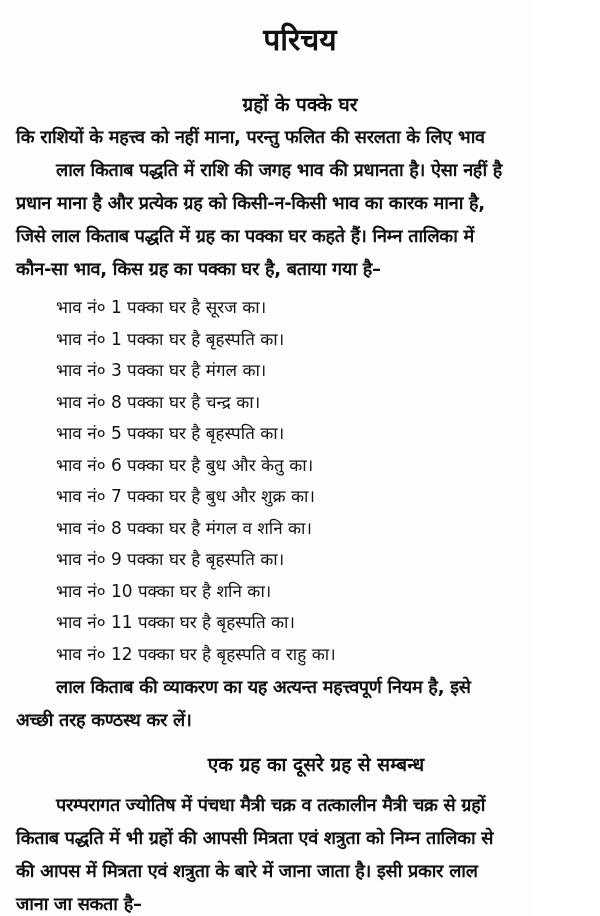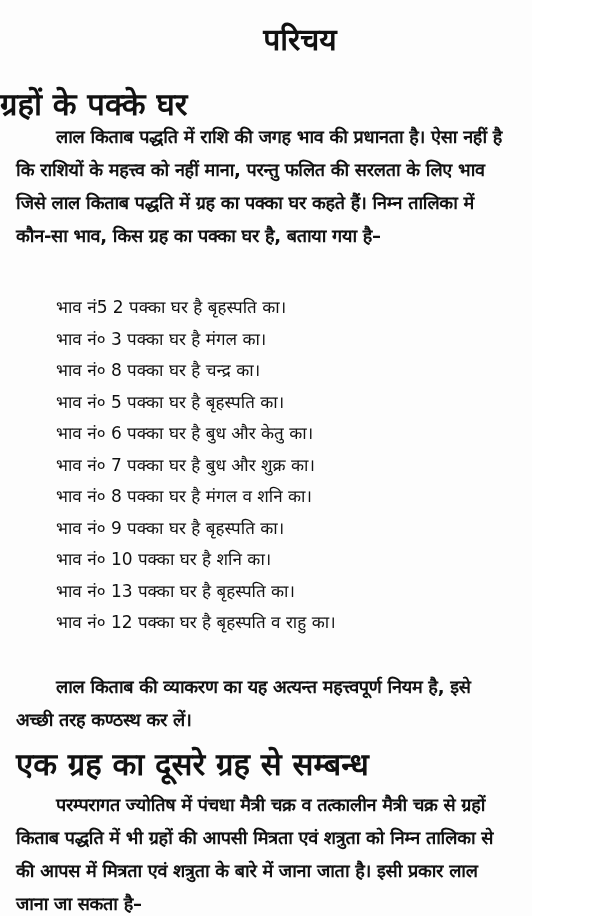--- a/index.html
+++ b/index.html
@@ -7,22 +7,22 @@
     width: 600px; height: 916px; overflow: hidden;
     font-family: "DejaVu Sans", sans-serif;
     color: #111111;
   }
   .page { position: relative; width: 532px; height: 916px; background: #fdfdfd; }
   .title {
     position: absolute; left: 0; top: 20px; width: 600px;
     text-align: center; font-size: 30px; font-weight: bold; line-height: 40px;
   }
   .h2 {
-    position: absolute; left: 0; width: 600px; text-align: left;
-    font-size: 31px; font-weight: bold; line-height: 32px;
+    position: absolute; left: 0; width: 600px; text-align: center;
+    font-size: 19px; font-weight: bold; line-height: 32px;
   }
   .para {
     position: absolute; left: 16px; width: 572px;
     font-size: 18px; font-weight: bold; line-height: 33px;
     text-align: justify; letter-spacing: -0.3px;
   }
   .para .line { display: block; white-space: nowrap; }
   .para .line.indent { padding-left: 40px; }
   .list {
     position: absolute; left: 56px; top: 292px; width: 520px;
@@ -33,37 +33,39 @@
 </head>
 <body>
 
 <div class="page">
 
   <div class="title">परिचय</div>
 
   <div class="h2" style="top:88px;">ग्रहों के पक्के घर</div>
 
   <div class="para" style="top:120px;">
+    <span class="line">कि राशियों के महत्त्व को नहीं माना, परन्तु फलित की सरलता के लिए भाव</span>
     <span class="line indent">लाल किताब पद्धति में राशि की जगह भाव की प्रधानता है। ऐसा नहीं है</span>
-    <span class="line">कि राशियों के महत्त्व को नहीं माना, परन्तु फलित की सरलता के लिए भाव</span>
+    <span class="line">प्रधान माना है और प्रत्येक ग्रह को किसी-न-किसी भाव का कारक माना है,</span>
     <span class="line">जिसे लाल किताब पद्धति में ग्रह का पक्का घर कहते हैं। निम्न तालिका में</span>
     <span class="line">कौन-सा भाव, किस ग्रह का पक्का घर है, बताया गया है–</span>
   </div>
 
   <div class="list">
-    <span class="item">भाव नं5 2 पक्का घर है बृहस्पति का।</span>
+    <span class="item">भाव नं० 1 पक्का घर है सूरज का।</span>
+    <span class="item">भाव नं० 1 पक्का घर है बृहस्पति का।</span>
     <span class="item">भाव नं० 3 पक्का घर है मंगल का।</span>
     <span class="item">भाव नं० 8 पक्का घर है चन्द्र का।</span>
     <span class="item">भाव नं० 5 पक्का घर है बृहस्पति का।</span>
     <span class="item">भाव नं० 6 पक्का घर है बुध और केतु का।</span>
     <span class="item">भाव नं० 7 पक्का घर है बुध और शुक्र का।</span>
     <span class="item">भाव नं० 8 पक्का घर है मंगल व शनि का।</span>
     <span class="item">भाव नं० 9 पक्का घर है बृहस्पति का।</span>
     <span class="item">भाव नं० 10 पक्का घर है शनि का।</span>
-    <span class="item">भाव नं० 13 पक्का घर है बृहस्पति का।</span>
+    <span class="item">भाव नं० 11 पक्का घर है बृहस्पति का।</span>
     <span class="item">भाव नं० 12 पक्का घर है बृहस्पति व राहु का।</span>
   </div>
 
   <div class="para" style="top:670px;">
     <span class="line indent">लाल किताब की व्याकरण का यह अत्यन्त महत्त्वपूर्ण नियम है, इसे</span>
     <span class="line">अच्छी तरह कण्ठस्थ कर लें।</span>
   </div>
 
   <div class="h2" style="top:748px;padding-left:16px;">एक ग्रह का दूसरे ग्रह से सम्बन्ध</div>
 

